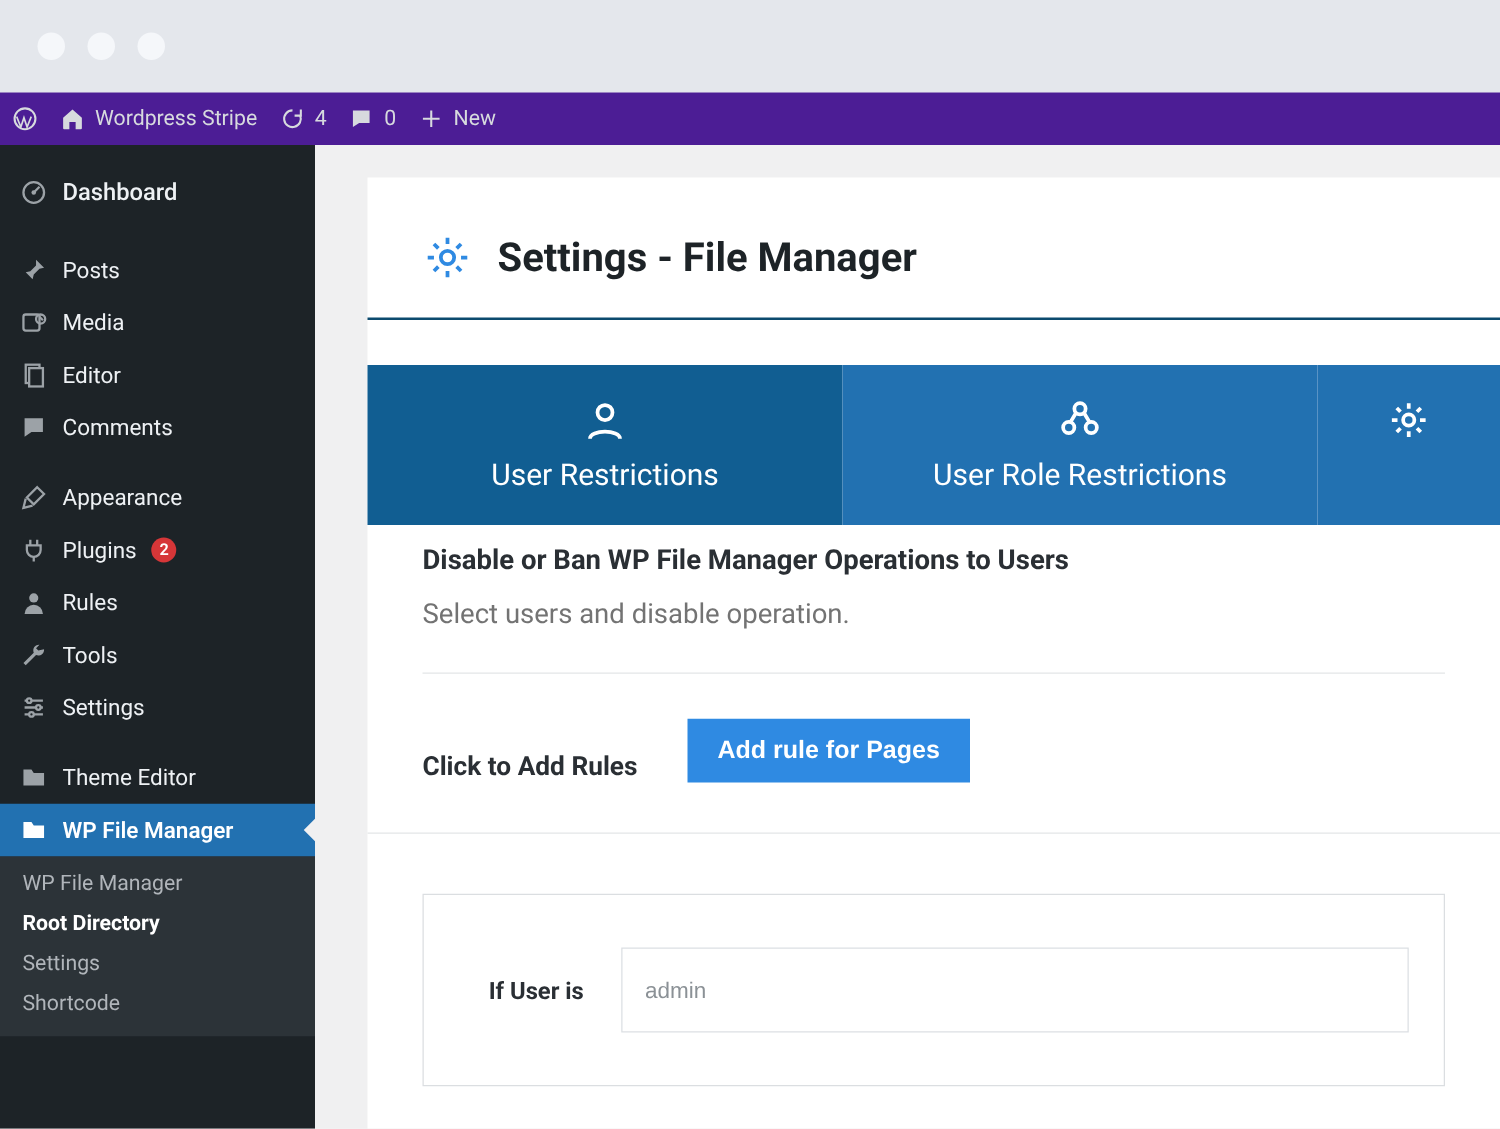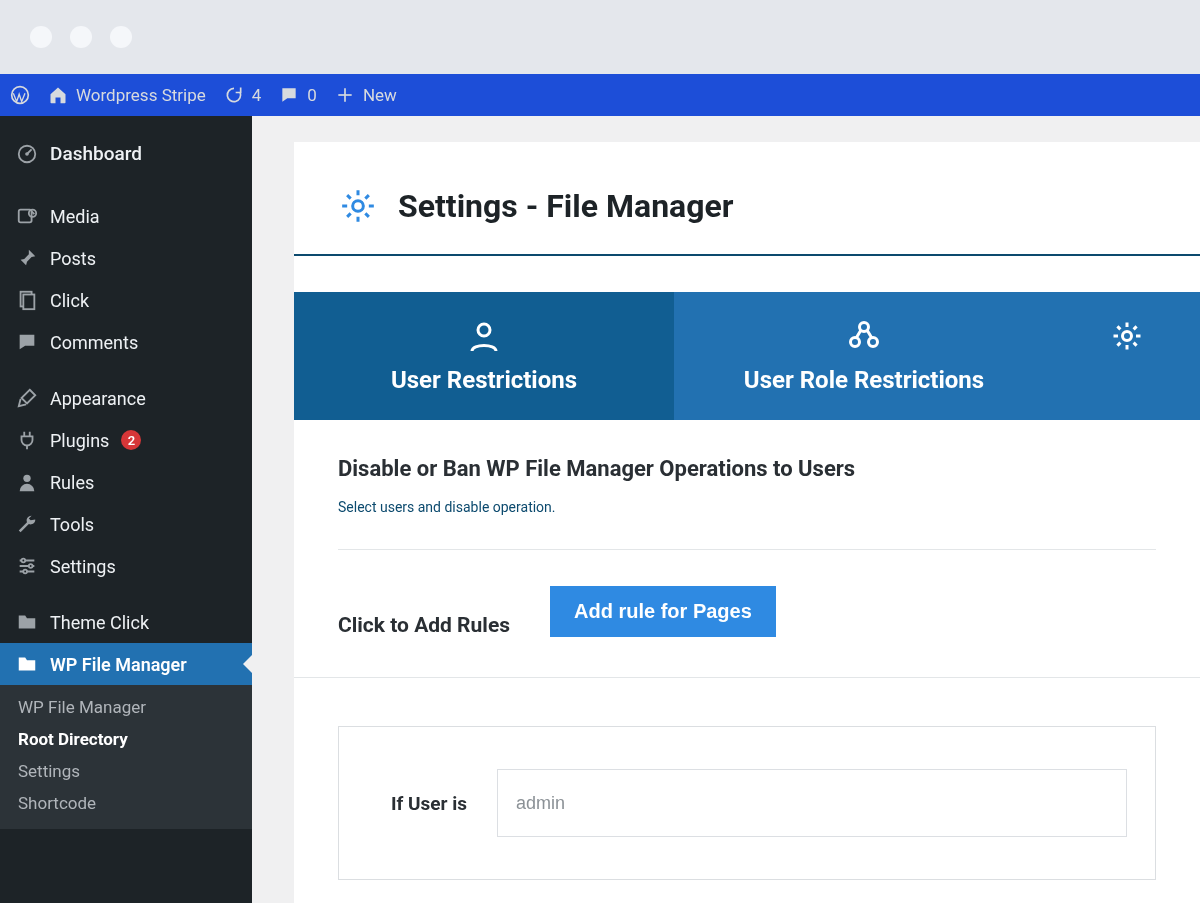--- a/index.html
+++ b/index.html
@@ -25,21 +25,21 @@
   .traffic-dot {
     width: 22px;
     height: 22px;
     border-radius: 50%;
     background: #f5f7fa;
   }
 
   
   .wp-admin-bar {
     height: 42px;
-    background: #1d4ed8;
+    background: #4c1d95;
     color: #f0f0f1;
     display: flex;
     align-items: center;
     padding: 0 10px;
     font-size: 17px;
     gap: 18px;
   }
   .ab-item {
     display: flex;
     align-items: center;
@@ -159,36 +159,36 @@
     padding: 24px 10px 26px 10px;
     cursor: pointer;
   }
   .tab.active {
     background: #115e92;
   }
   .tab .tab-icon { height: 40px; display: flex; align-items: center; justify-content: center; }
   .tab .tab-icon svg { width: 36px; height: 36px; stroke: #fff; fill: none; stroke-width: 2; }
   .tab .tab-label {
     font-size: 24px;
-    font-weight: 700;
+    font-weight: 400;
     margin-top: 10px;
   }
 
   .section {
-    padding: 36px 44px 0 44px;
+    padding: 16px 44px 0 44px;
   }
   .section h2 {
     font-size: 22px;
     font-weight: 700;
     color: #2a2f34;
   }
   .section .sub {
     margin-top: 18px;
-    font-size: 14px;
-    color: #0c4a6e;
+    font-size: 22px;
+    color: #737373;
     padding-bottom: 34px;
     border-bottom: 1px solid #e3e6e8;
   }
 
   .add-row {
     display: flex;
     align-items: flex-end;
     gap: 40px;
     padding: 36px 44px 40px 44px;
     border-bottom: 1px solid #e3e6e8;
@@ -290,40 +290,40 @@
           <path d="M12 12l5-5" stroke="#9ca2a7" stroke-width="2"></path>
           <circle cx="12" cy="12" r="2"></circle>
         </svg>
       <span>Dashboard</span>
     </div>
 
     <div class="menu-sep"></div>
 
     <div class="menu-item">
       <svg class="icon-sm" viewBox="0 0 24 24">
+          <path d="M14 3l7 7-4 1-5 5-1 4-3-3-5 5 5-5-3-3 4-1 5-5z"></path>
+        </svg>
+      <span>Posts</span>
+    </div>
+
+    <div class="menu-item">
+      <svg class="icon-sm" viewBox="0 0 24 24">
           <rect x="3" y="5" width="14" height="14" rx="2" fill="none" stroke="#9ca2a7" stroke-width="2"></rect>
           <circle cx="18" cy="9" r="4" fill="none" stroke="#9ca2a7" stroke-width="2"></circle>
           <path d="M17 7l3 3" stroke="#9ca2a7" stroke-width="2"></path>
         </svg>
       <span>Media</span>
     </div>
 
     <div class="menu-item">
       <svg class="icon-sm" viewBox="0 0 24 24">
-          <path d="M14 3l7 7-4 1-5 5-1 4-3-3-5 5 5-5-3-3 4-1 5-5z"></path>
-        </svg>
-      <span>Posts</span>
-    </div>
-
-    <div class="menu-item">
-      <svg class="icon-sm" viewBox="0 0 24 24">
           <rect x="5" y="3" width="12" height="16" fill="none" stroke="#9ca2a7" stroke-width="2"></rect>
           <rect x="8" y="6" width="12" height="16" fill="#1d2327" stroke="#9ca2a7" stroke-width="2"></rect>
         </svg>
-      <span>Click</span>
+      <span>Editor</span>
     </div>
 
     <div class="menu-item">
       <svg class="icon-sm" viewBox="0 0 24 24">
           <path d="M4 4h16v12H10l-6 4z"></path>
         </svg>
       <span>Comments</span>
     </div>
 
     <div class="menu-sep"></div>
@@ -369,21 +369,21 @@
         </svg>
       <span>Settings</span>
     </div>
 
     <div class="menu-sep"></div>
 
     <div class="menu-item">
       <svg class="icon-sm folder-orange" viewBox="0 0 24 24">
           <path d="M3 5h7l2 3h9v11H3z"></path>
         </svg>
-      <span>Theme Click</span>
+      <span>Theme Editor</span>
     </div>
 
     <div class="menu-item active">
       <svg class="icon-sm folder-yellow" viewBox="0 0 24 24">
           <path d="M3 5h7l2 3h9v11H3z"></path>
         </svg>
       <span>WP File Manager</span>
       <span class="menu-pointer"></span>
     </div>
 

